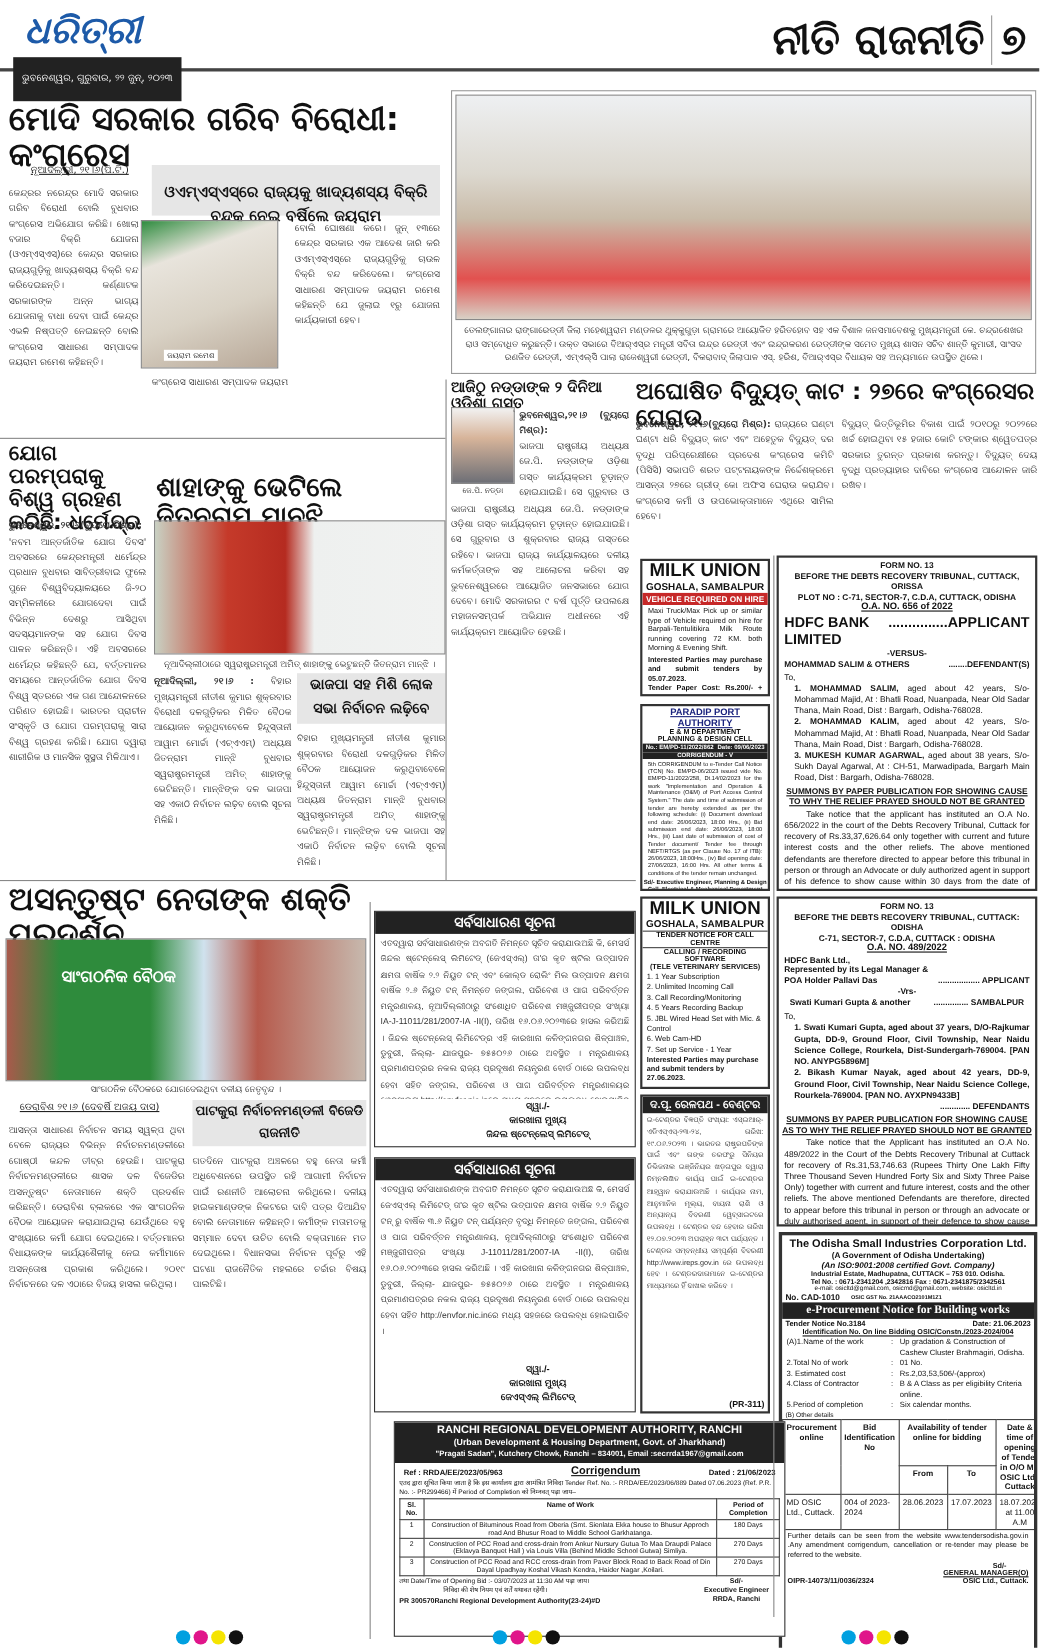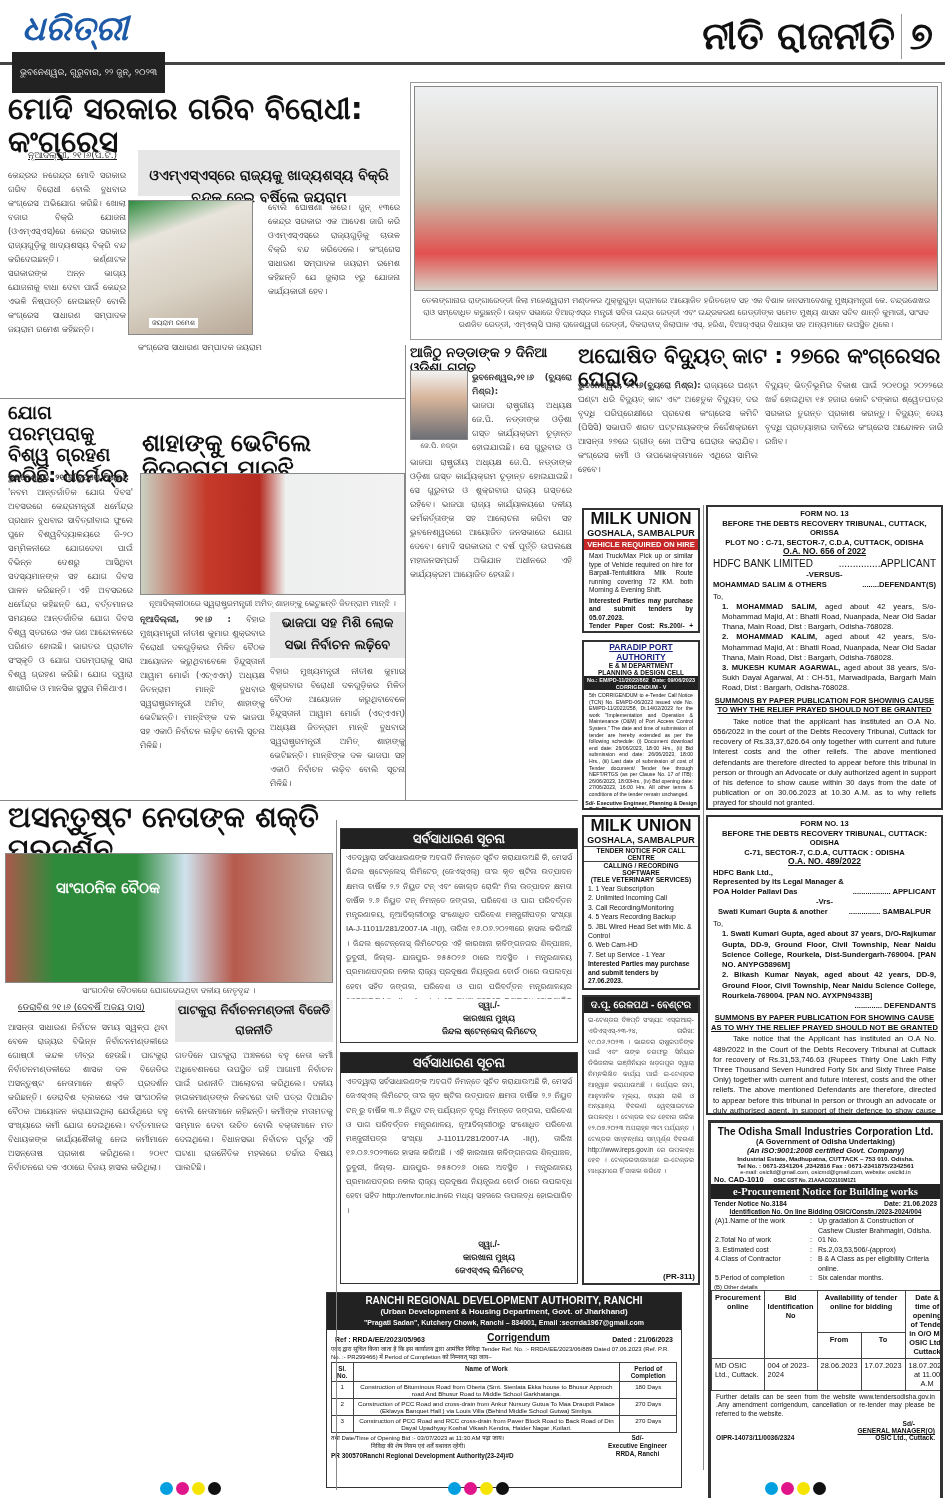--- a/index.html
+++ b/index.html
@@ -130,21 +130,21 @@
   <div class="abs" style="right:3px;bottom:2px;font-size:8px;font-weight:bold">(PR-311)</div>
 </div>
 
 <div class="abs adbox" style="left:706px;top:505px;width:237px;height:305px">
   <div class="center" style="font-size:7.6px;font-weight:bold;line-height:9.5px;padding-top:2px">
     <div>FORM NO. 13</div>
     <div>BEFORE THE DEBTS RECOVERY TRIBUNAL, CUTTACK, ORISSA</div>
     <div>PLOT NO : C-71, SECTOR-7, C.D.A, CUTTACK, ODISHA</div>
     <div style="text-decoration:underline;font-size:8.5px">O.A. NO. 656 of 2022</div>
   </div>
-  <div style="font-size:10px;font-weight:normal;padding:1px 5px;display:flex;justify-content:space-between">
+  <div style="font-size:13px;font-weight:bold;padding:1px 5px;display:flex;justify-content:space-between">
       <span>HDFC BANK LIMITED</span>
       <span>...............APPLICANT</span>
     </div>
   <div class="center" style="font-size:7.6px;font-weight:bold">-VERSUS-</div>
   <div style="font-size:7.6px;font-weight:bold;padding:1px 5px;display:flex;justify-content:space-between">
       <span>MOHAMMAD SALIM &amp; OTHERS</span>
       <span>........DEFENDANT(S)</span>
     </div>
   <div class="legal" style="padding-bottom:0">To,</div>
   <div class="legal" style="padding-top:0;padding-left:14px">
@@ -287,21 +287,21 @@
 <div class="abs adbox" style="left:340px;top:1052px;width:238px;height:232px;border-width:1px">
   <div class="adhead" style="font-size:13px;padding:2px 0">ସର୍ବସାଧାରଣ ସୂଚନା</div>
   <div class="bodytext" style="font-size:7.8px;line-height:14.3px;padding:2px 5px;height:165px">ଏତଦ୍ୱାରା ସର୍ବସାଧାରଣଙ୍କ ଅବଗତି ନିମନ୍ତେ ସୂଚିତ କରାଯାଉଅଛି କି, ମେସର୍ସ ଜେଏସ୍‌ଏଲ୍ ଲିମିଟେଡ୍ ତା'ର କୃତ ଷ୍ଟିଲ ଉତ୍ପାଦନ କ୍ଷମତା ବାର୍ଷିକ ୨.୨ ନିୟୁତ ଟନ୍ ରୁ ବାର୍ଷିକ ୩.୬ ନିୟୁତ ଟନ୍ ପର୍ଯ୍ୟନ୍ତ ବୃଦ୍ଧି ନିମନ୍ତେ ଜଙ୍ଗଲ, ପରିବେଶ ଓ ପାଗ ପରିବର୍ତ୍ତନ ମନ୍ତ୍ରଣାଳୟ, ନୂଆଦିଲ୍ଲୀଠାରୁ ସଂଶୋଧିତ ପରିବେଶ ମଞ୍ଜୁରୀପତ୍ର ସଂଖ୍ୟା J-11011/281/2007-IA -II(I), ତାରିଖ ୧୬.୦୬.୨୦୨୩ରେ ହାସଲ କରିଅଛି । ଏହି କାରଖାନା କଳିଙ୍ଗନଗର ଶିଳ୍ପାଞ୍ଚଳ, ଡୁବୁରୀ, ଜିଲ୍ଲା- ଯାଜପୁର- ୭୫୫୦୨୬ ଠାରେ ଅବସ୍ଥିତ । ମନ୍ତ୍ରଣାଳୟ ପ୍ରମାଣପତ୍ରର ନକଲ ରାଜ୍ୟ ପ୍ରଦୂଷଣ ନିୟନ୍ତ୍ରଣ ବୋର୍ଡ ଠାରେ ଉପଲବ୍ଧ ହେବା ସହିତ http://envfor.nic.inରେ ମଧ୍ୟ ସହଜରେ ଉପଲବ୍ଧ ହୋଇପାରିବ ।</div>
   <div class="center" style="font-size:8.5px;font-weight:bold;line-height:13px;padding-left:60px">
     <div>ସ୍ୱା./-</div>
     <div>କାରଖାନା ମୁଖ୍ୟ</div>
     <div>ଜେଏସ୍‌ଏଲ୍ ଲିମିଟେଡ୍</div>
   </div>
 </div>
 
-<div class="abs adbox" style="left:326px;top:1292px;width:356px;height:196px;border-width:1px">
+<div class="abs adbox" style="left:358px;top:1292px;width:356px;height:196px;border-width:1px">
   <div style="background:#222;color:#fff;text-align:center;padding:2px 0;line-height:11px">
     <div style="font-size:10px;font-weight:bold">RANCHI REGIONAL DEVELOPMENT AUTHORITY, RANCHI</div>
     <div style="font-size:8px;font-weight:bold">(Urban Development &amp; Housing Department, Govt. of Jharkhand)</div>
     <div style="font-size:7px;font-weight:bold">"Pragati Sadan", Kutchery Chowk, Ranchi – 834001, Email :secrrda1967@gmail.com</div>
   </div>
   <div style="display:flex;justify-content:space-between;align-items:flex-end;font-size:7px;font-weight:bold;padding:2px 8px">
     <span>Ref : RRDA/EE/2023/05/963</span>
     <span style="font-size:10px;text-decoration:underline">Corrigendum</span>
     <span>Dated : 21/06/2023</span>
   </div>

